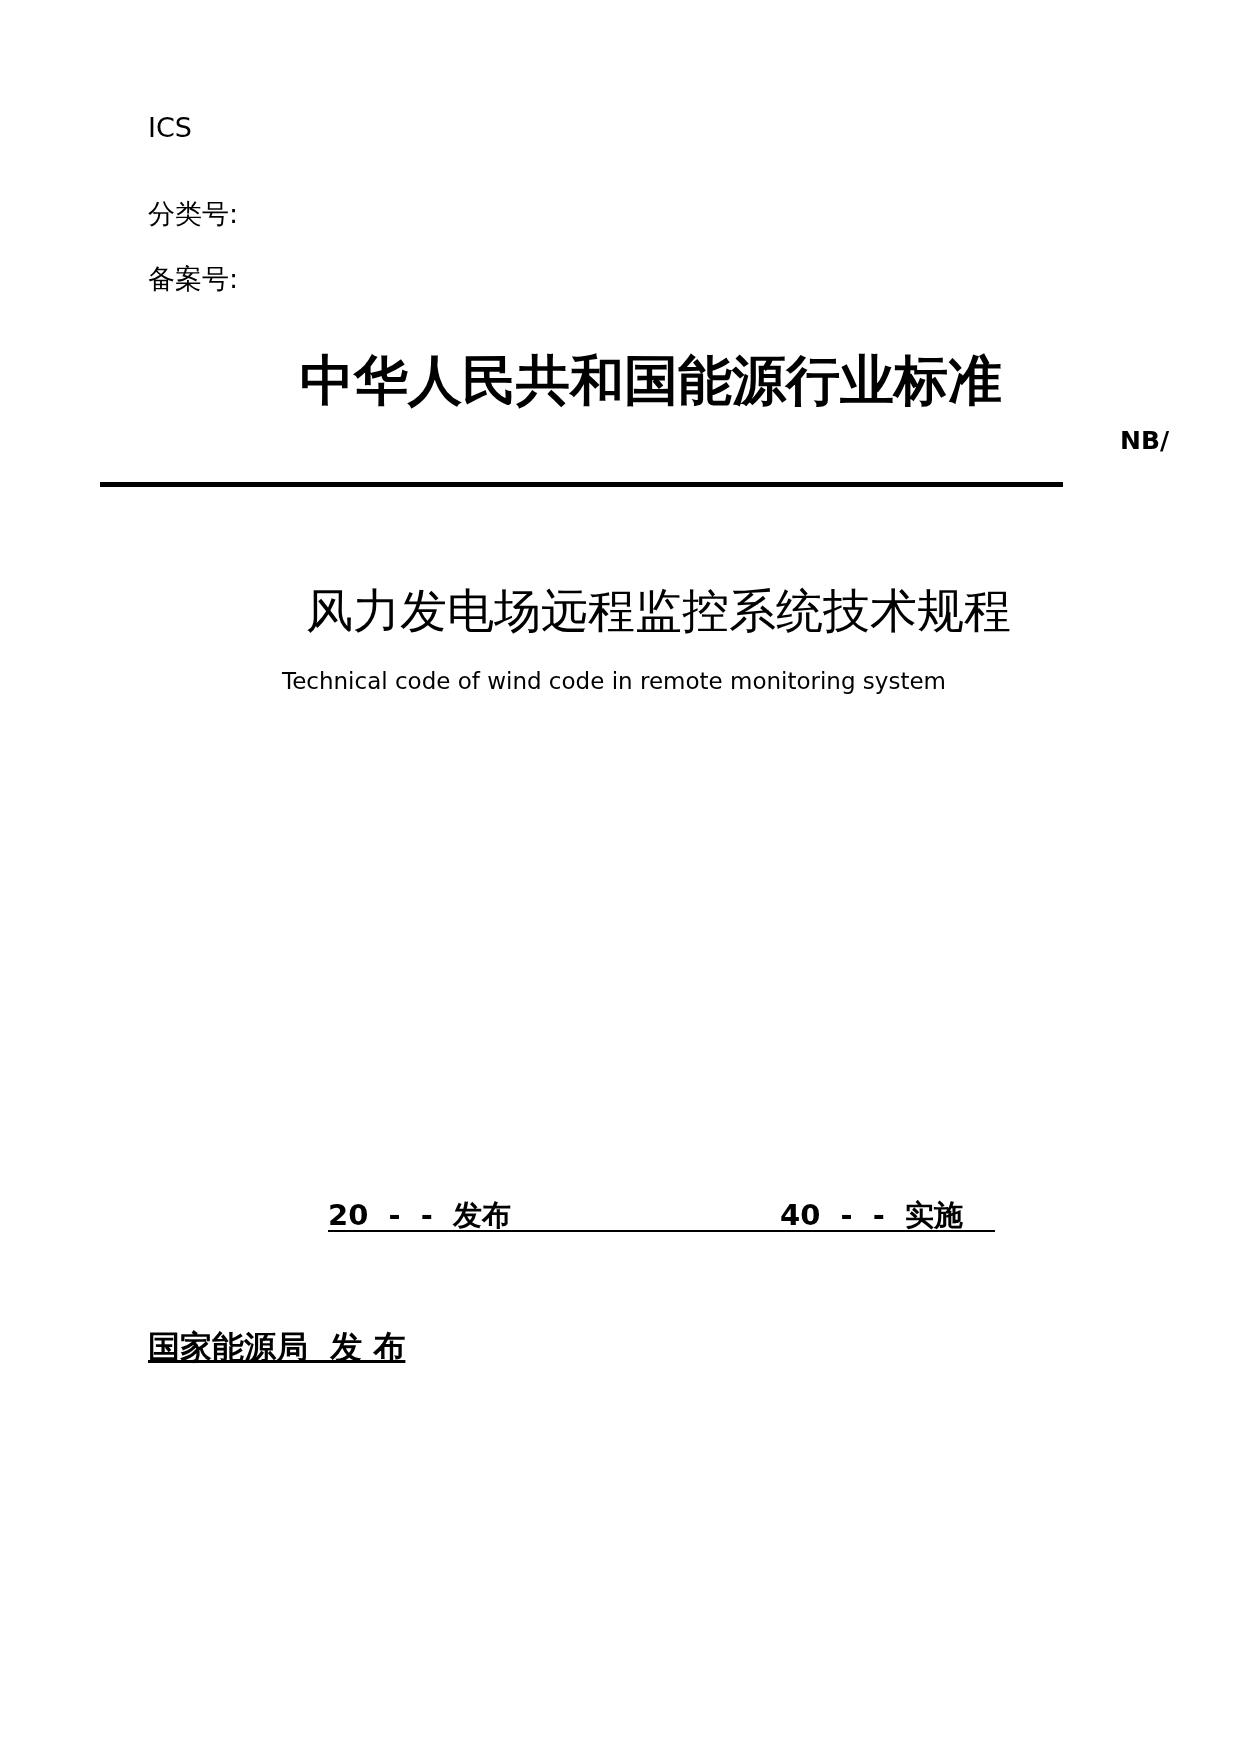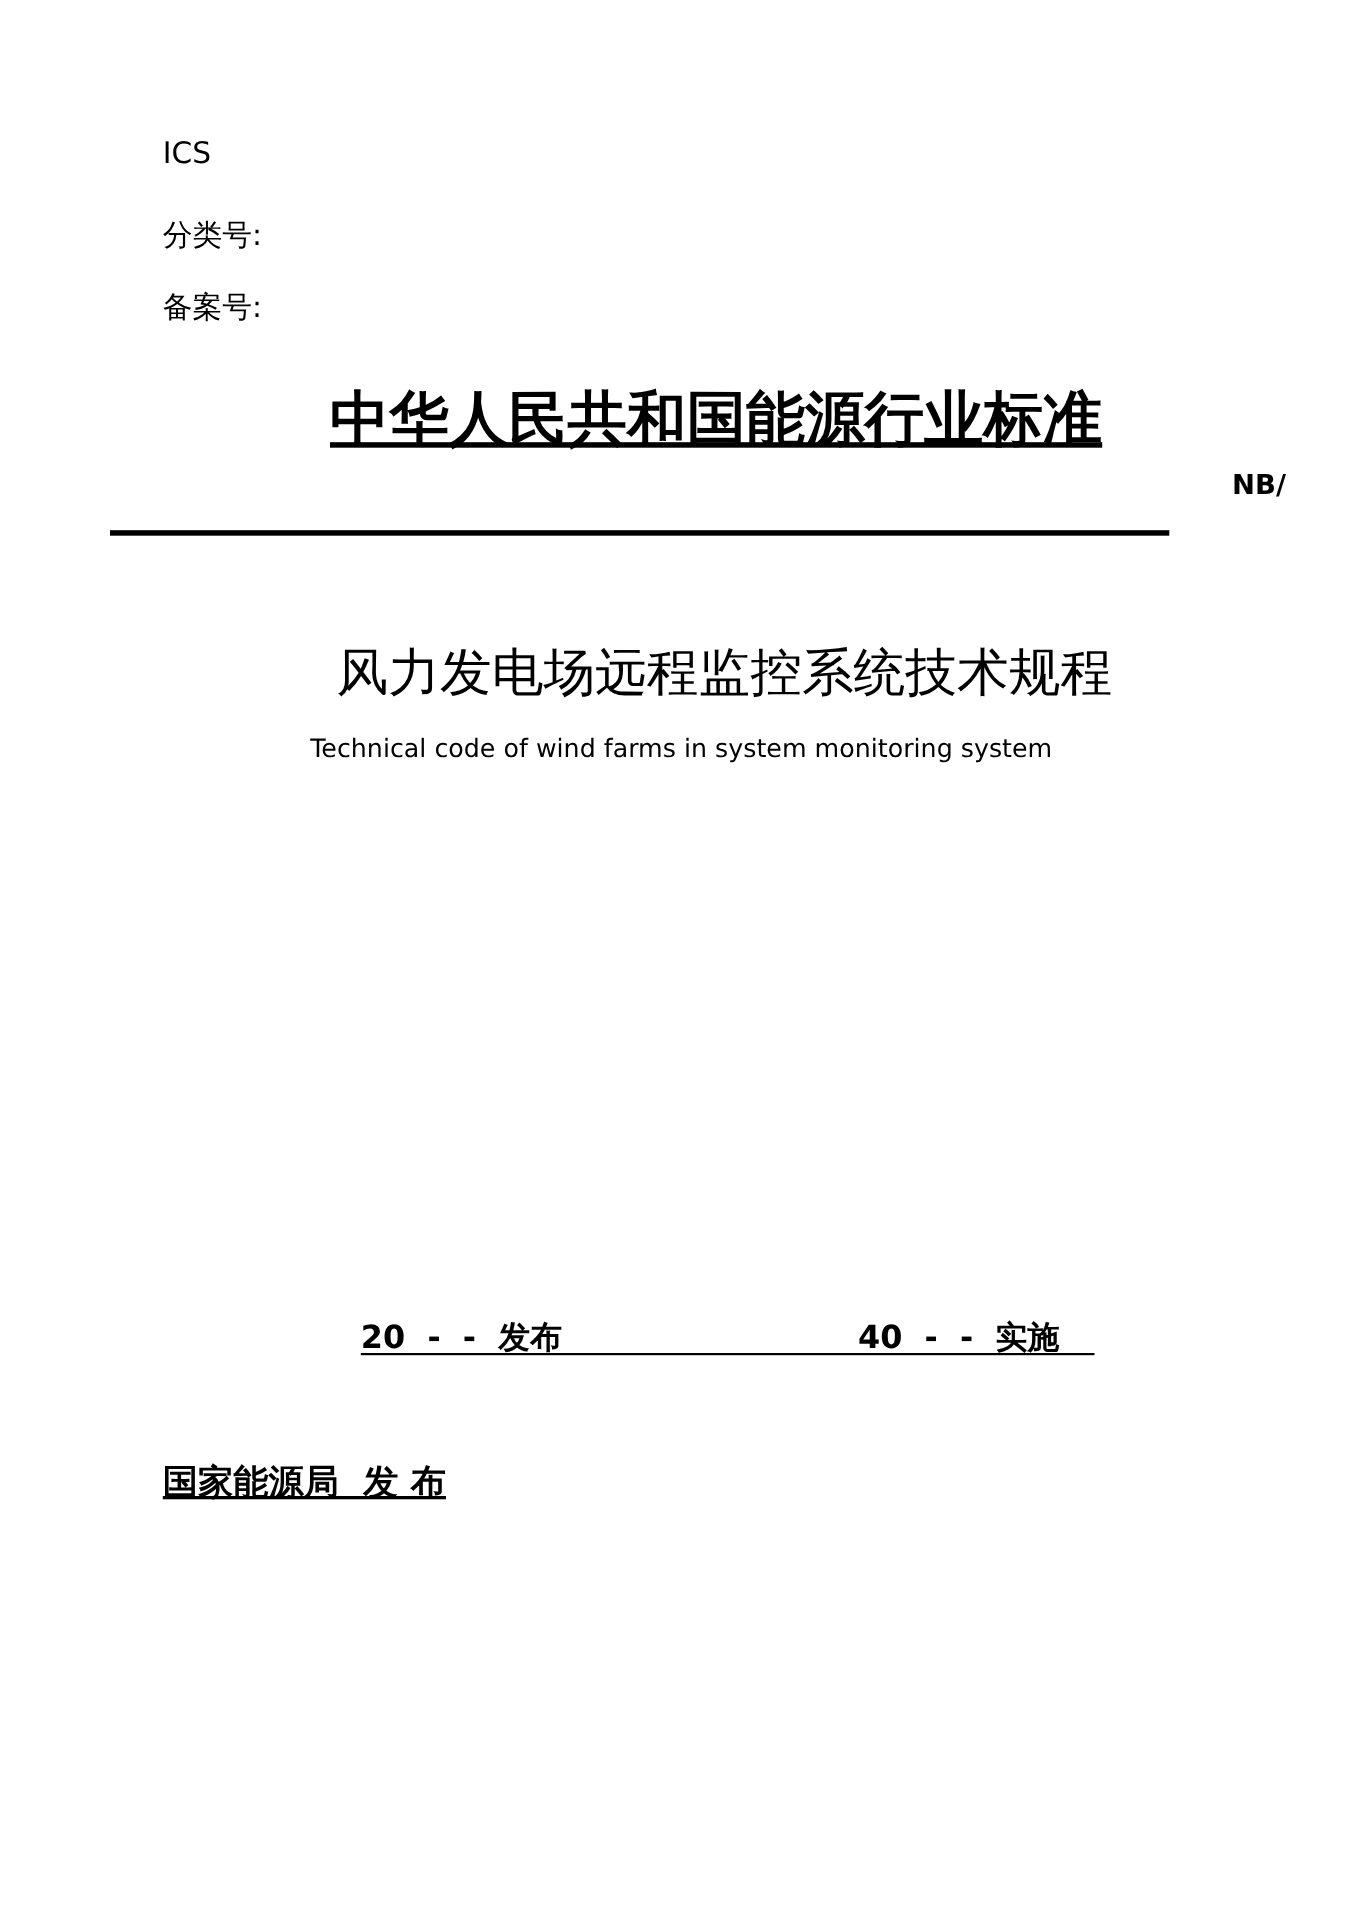--- a/index.html
+++ b/index.html
@@ -1,22 +1,22 @@
 <!DOCTYPE html>
 <html><head>
 <meta charset="utf-8">
 <style>
   html, body { margin: 0; padding: 0; background: #ffffff; }
   body { width: 1240px; height: 1754px; position: relative; overflow: hidden; color: #000; font-family: "DejaVu Sans", sans-serif; }
   .abs { position: absolute; white-space: nowrap; }
   .meta { font-size: 27px; font-family: "DejaVu Sans", sans-serif; }
-  #ics { left: 148px; top: 124px; }
+  #ics { left: 148px; top: 112px; }
   #cls { left: 148px; top: 196px; text-align: center; }
   #rec { left: 148px; top: 261px; }
-  #std-header { left: 300px; top: 345px; font-size: 54px; font-family: "DejaVu Serif", serif; font-weight: bold; letter-spacing: 0px; text-decoration: underline; }
+  #std-header { left: 300px; top: 345px; font-size: 54px; font-family: "DejaVu Serif", serif; font-weight: bold; letter-spacing: 0px; }
   #std-code { left: 1100px; top: 426px; font-size: 25px; font-weight: bold; font-family: "DejaVu Sans", sans-serif; margin-left: 20px; }
   #header-rule { left: 100px; top: 482px; width: 963px; height: 5px; background: #000; }
   #doc-title { left: 306px; top: 580px; font-size: 47px; font-family: "DejaVu Serif", serif; font-weight: normal; }
   #doc-subtitle { left: 282px; top: 668px; font-size: 23px; font-family: "DejaVu Sans", sans-serif; }
   #dates { left: 328px; top: 1196px; width: 667px; height: 34px; border-bottom: 2px solid #000; font-weight: bold; font-size: 29px; font-family: "DejaVu Sans", sans-serif; }
   #dates .pub { position: absolute; left: 0; top: 0; text-align: right; }
   #dates .eff { position: absolute; left: 452px; top: 0; }
   #publisher { left: 148px; top: 1326px; font-size: 32px; font-weight: bold; font-family: "DejaVu Sans", sans-serif; text-decoration: underline; }
 </style>
 </head>
@@ -24,20 +24,20 @@
 
 <div class="abs meta" id="ics">ICS</div>
 <div class="abs meta" id="cls">分类号:</div>
 <div class="abs meta" id="rec">备案号:</div>
 
 <div class="abs" id="std-header">中华人民共和国能源行业标准</div>
 <div class="abs" id="std-code">NB/</div>
 <div class="abs" id="header-rule"></div>
 
 <div class="abs" id="doc-title">风力发电场远程监控系统技术规程</div>
-<div class="abs" id="doc-subtitle">Technical code of wind farms in system monitoring system</div>
+<div class="abs" id="doc-subtitle">Technical code of wind code in remote monitoring system</div>
 
 <div class="abs" id="dates">
   <span class="pub" style="white-space:pre">20  -  -  发布</span>
   <span class="eff" style="white-space:pre">40  -  -  实施</span>
 </div>
 
 <div class="abs" id="publisher" style="white-space:pre">国家能源局  发 布</div>
 
 </body></html>

